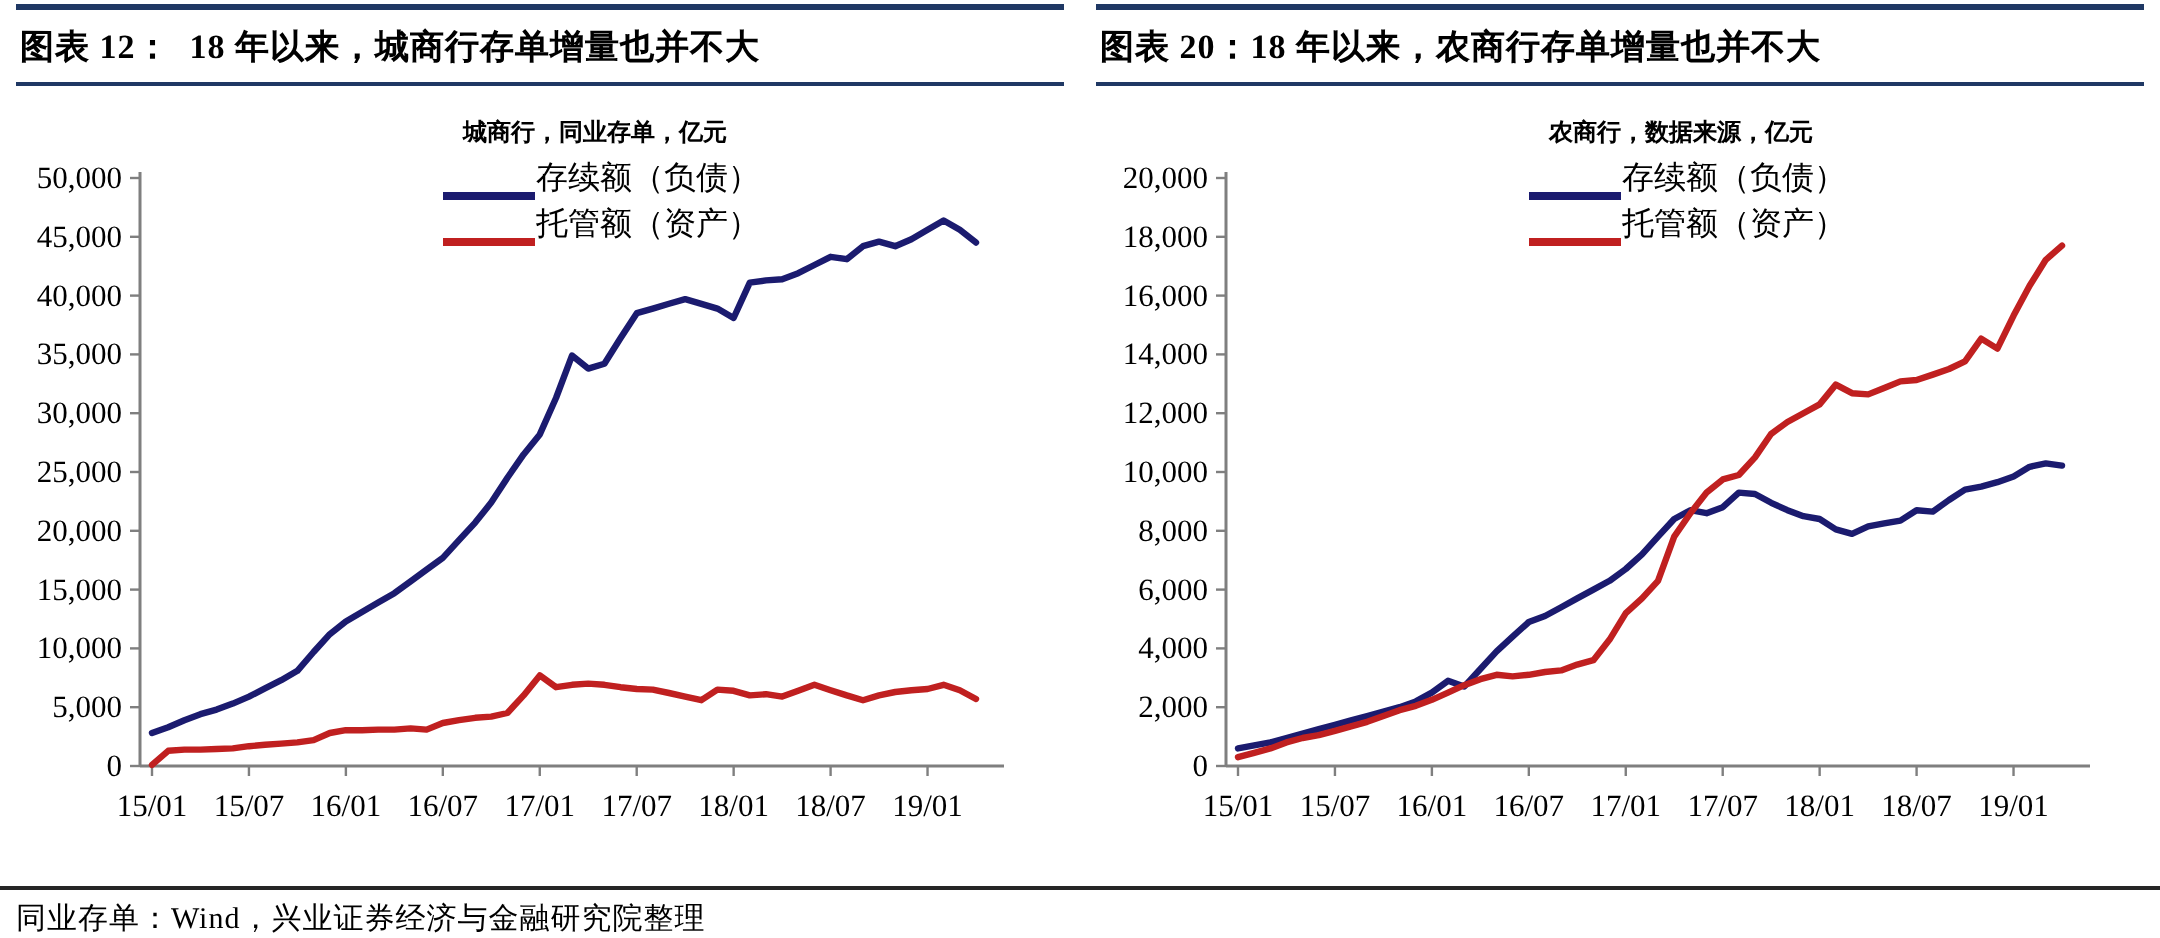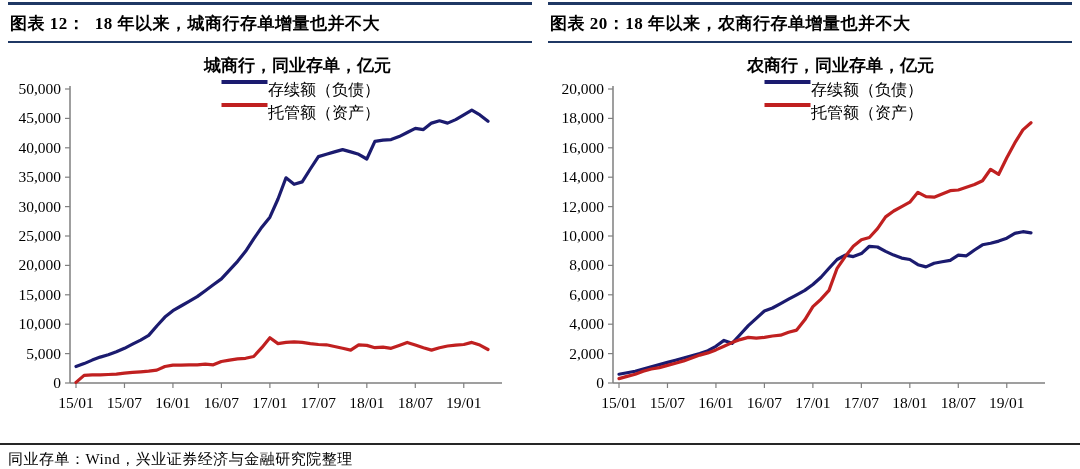--- a/index.html
+++ b/index.html
@@ -3,23 +3,23 @@
 <meta charset="utf-8">
 <style>
   html,body{margin:0;padding:0;background:#fff;}
   body{width:1080px;height:469px;overflow:hidden;font-family:"Liberation Serif","DejaVu Serif",serif;color:#000;}
   .page{width:1080px;height:377px;position:relative;}
   .header-row{display:flex;gap:16px;padding:2px 8px 0 8px;}
   .fig-header{flex:1;border-top:3px solid #1f3864;border-bottom:2px solid #1f3864;padding:7px 2px 6px 2px;}
   .fig-header span{font-weight:bold;font-size:17px;white-space:pre-wrap;letter-spacing:0.5px;}
   .charts-row{display:flex;gap:18px;padding:0 6px;margin-top:12px;}
   .chart-block{position:relative;flex:1;}
-  .chart-title{text-align:center;padding-left:58px;font-weight:bold;font-size:17px;height:22px;line-height:22px;}
+  .chart-title{text-align:center;padding-left:58px;font-weight:bold;font-size:12px;height:22px;line-height:22px;}
   .legend{position:absolute;top:25px;left:calc(50% + 32px);transform:translateX(-50%);display:flex;flex-direction:column;gap:3px;z-index:2;}
-  .legend-item{display:flex;align-items:flex-start;gap:1px;font-size:16px;line-height:20px;}
+  .legend-item{display:flex;align-items:flex-end;gap:1px;font-size:16px;line-height:20px;}
   .swatch{width:46px;height:4px;display:inline-block;flex:none;}
   .svg-host{line-height:0;}
   .footer{margin-top:26px;border-top:2px solid #262626;padding:5px 8px 0 8px;}
   .footer span{font-size:15px;letter-spacing:0.5px;}
   svg text{font-family:"Liberation Serif","DejaVu Serif",serif;}
 </style>
 </head>
 <body>
 
 <div class="page">
@@ -89,21 +89,21 @@
             <line x1="409.2941176470588" y1="306" x2="409.2941176470588" y2="311" stroke="#7f7f7f" stroke-width="1.2"></line>
             <text x="409.2941176470588" y="331" text-anchor="middle" font-size="15.5" fill="#000">18/07</text>
             <line x1="457.7647058823529" y1="306" x2="457.7647058823529" y2="311" stroke="#7f7f7f" stroke-width="1.2"></line>
             <text x="457.7647058823529" y="331" text-anchor="middle" font-size="15.5" fill="#000">19/01</text>
             <polyline points="70.0,289.5 78.1,286.6 86.2,283.1 94.2,280.1 102.3,277.8 110.4,274.8 118.5,271.3 126.5,267.2 134.6,263.1 142.7,258.4 150.8,249.0 158.9,240.1 166.9,233.7 175.0,229.0 183.1,224.3 191.2,219.6 199.3,213.7 207.3,207.8 215.4,201.9 223.5,193.1 231.6,184.3 239.6,174.3 247.7,161.9 255.8,150.2 263.9,140.2 272.0,122.0 280.0,100.8 288.1,107.3 296.2,104.9 304.3,92.0 312.4,79.6 320.4,77.3 328.5,74.9 336.6,72.6 344.7,74.9 352.7,77.3 360.8,82.0 368.9,64.3 377.0,63.2 385.1,62.6 393.1,59.6 401.2,55.5 409.3,51.4 417.4,52.6 425.5,46.1 433.5,43.8 441.6,46.1 449.7,42.6 457.8,37.9 465.8,33.2 473.9,37.9 482.0,44.3" fill="none" stroke="#1b1b6f" stroke-width="3.2" stroke-linejoin="round" stroke-linecap="round"></polyline>
             <polyline points="70.0,305.4 78.1,298.4 86.2,297.8 94.2,297.8 102.3,297.5 110.4,297.2 118.5,296.1 126.5,295.4 134.6,294.8 142.7,294.2 150.8,293.1 158.9,289.5 166.9,288.1 175.0,288.1 183.1,287.8 191.2,287.8 199.3,287.2 207.3,287.8 215.4,284.5 223.5,283.1 231.6,281.9 239.6,281.3 247.7,279.5 255.8,270.7 263.9,260.7 272.0,266.6 280.0,265.4 288.1,264.8 296.2,265.4 304.3,266.6 312.4,267.5 320.4,267.8 328.5,269.5 336.6,271.3 344.7,273.1 352.7,267.8 360.8,268.4 368.9,270.7 377.0,270.1 385.1,271.3 393.1,268.4 401.2,265.4 409.3,268.1 417.4,270.7 425.5,273.1 433.5,270.7 441.6,269.0 449.7,268.1 457.8,267.5 465.8,265.4 473.9,268.1 482.0,272.5" fill="none" stroke="#c02020" stroke-width="3.2" stroke-linejoin="round" stroke-linecap="round"></polyline>
           </svg></div>
     </div>
 
     <div class="chart-block">
-      <div class="chart-title">农商行，同业存单，亿元</div>
+      <div class="chart-title">农商行，数据来源，亿元</div>
       <div class="legend">
         <div class="legend-item">
           <span class="swatch" style="background: rgb(27, 27, 111);"></span>
           <span>存续额（负债）</span>
         </div>
         <div class="legend-item">
           <span class="swatch" style="background: rgb(192, 32, 32);"></span>
           <span>托管额（资产）</span>
         </div>
       </div>

